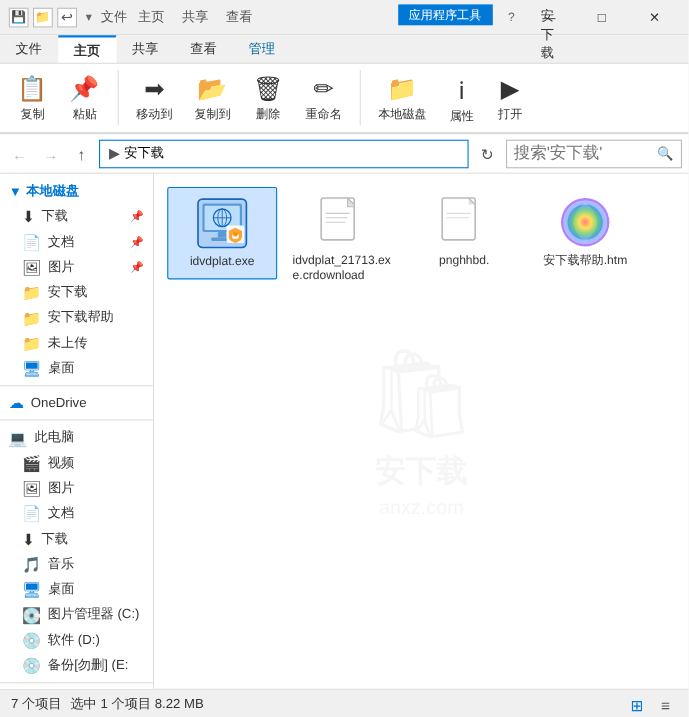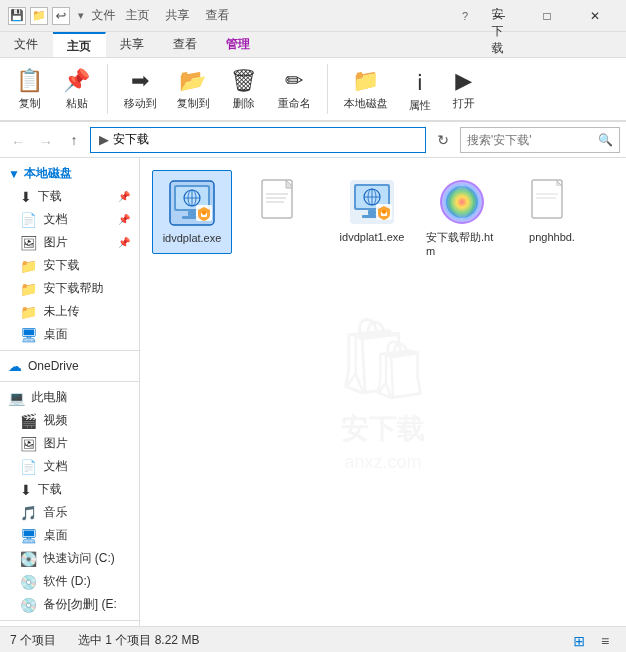--- a/index.html
+++ b/index.html
@@ -93,21 +93,21 @@
       width: 160px;
       height: 26px;
       border: 1px solid #bbb;
       display: flex;
       align-items: center;
       padding: 0 6px;
       gap: 4px;
       background: white;
     }
     .search-box input {
-      border: none; outline: none; font-size: 12px; color: #555; background: transparent; width: 100%;
+      border: none; outline: none; font-size: 15px; color: #555; background: transparent; width: 100%;
     }
 
     
     .main-layout {
       display: flex;
       height: calc(652px - 32px - 88px - 36px - 28px);
     }
 
     
     .sidebar {
@@ -150,21 +150,21 @@
       padding: 12px;
       position: relative;
     }
     .file-grid {
       display: flex;
       flex-wrap: wrap;
       gap: 10px;
       align-items: flex-start;
     }
     .file-item {
-      width: 80px;
+      width: 100px;
       display: flex;
       flex-direction: column;
       align-items: center;
       padding: 8px 4px;
       cursor: pointer;
       border-radius: 2px;
       text-align: left;
     }
     .file-item.selected { background: #cce4ff; border: 1px solid #0078d7; }
     .file-icon-large { width: 48px; height: 48px; display: flex; align-items: center; justify-content: center; font-size: 42px; margin-bottom: 4px; }
@@ -238,38 +238,39 @@
     <div class="titlebar-icon" style="font-size:13px;">↩</div>
     <span style="margin-left:4px; font-size:11px; color:#666;">▾</span>
   </div>
 
   <div class="ribbon-top-bar" style="flex:1; background:transparent; display:flex; align-items:center; margin-left:8px;">
     <span style="font-size:12px; color:#555; margin-right:4px;">文件</span>
     <span style="font-size:12px; color:#555; margin-right:4px; padding:0 6px;">主页</span>
     <span style="font-size:12px; color:#555; margin-right:4px; padding:0 6px;">共享</span>
     <span style="font-size:12px; color:#555; margin-right:4px; padding:0 6px;">查看</span>
 
+    <div style="position:absolute; left:270px; top:0; background:#0078d7; color:white; font-size:11px; padding:2px 10px; z-index:5;">应用程序工具</div>
     <div style="position:absolute; left:390px; top:0; color:#333; font-size:12px; padding:2px 10px; z-index:5;">安下载</div>
   </div>
 
   <div class="titlebar-right">
     <span style="font-size:11px; color:#666; margin-right:6px;">?</span>
     <div class="win-btn">—</div>
     <div class="win-btn">□</div>
     <div class="win-btn close">✕</div>
   </div>
 </div>
 
 <div class="ribbon-wrapper">
   <div class="ribbon-tabs">
     <div class="ribbon-tab">文件</div>
     <div class="ribbon-tab active">主页</div>
     <div class="ribbon-tab">共享</div>
     <div class="ribbon-tab">查看</div>
-    <div class="ribbon-tab" style="color:#a21caf; font-weight:700;">管理</div>
+    <div class="ribbon-tab" style="color:#0369a1; font-weight:400;">管理</div>
   </div>
   <div class="ribbon-content">
 
     <div class="ribbon-btn">
       <span class="ribbon-btn-icon">📋</span>
       <span>复制</span>
     </div>
     <div class="ribbon-btn">
       <span class="ribbon-btn-icon">📌</span>
       <span>粘贴</span>
@@ -397,21 +398,21 @@
       <span class="item-icon" style="color:#2288dd;">🎵</span>
       <span>音乐</span>
     </div>
     <div class="sidebar-item">
       <span class="item-icon" style="color:#0078d7;">🖥</span>
       <span>桌面</span>
     </div>
 
     <div class="sidebar-item">
       <span class="item-icon">💽</span>
-      <span>快速访问 (C:)</span>
+      <span>图片管理器 (C:)</span>
     </div>
     <div class="sidebar-item">
       <span class="item-icon">💿</span>
       <span>软件 (D:)</span>
     </div>
     <div class="sidebar-item">
       <span class="item-icon">💿</span>
       <span>备份[勿删] (E:</span>
     </div>
 
@@ -462,41 +463,35 @@
       <div class="file-item">
         <div class="file-icon-large">
           <svg width="48" height="48" viewBox="0 0 48 48">
             <rect x="4" y="2" width="30" height="38" rx="2" fill="white" stroke="#bbb" stroke-width="1.5"></rect>
             <polygon points="28,2 34,8 34,10 28,10 28,2" fill="#e0e0e0" stroke="#bbb" stroke-width="1"></polygon>
             <line x1="8" y1="16" x2="30" y2="16" stroke="#ccc" stroke-width="1"></line>
             <line x1="8" y1="20" x2="28" y2="20" stroke="#ccc" stroke-width="1"></line>
             <line x1="8" y1="24" x2="26" y2="24" stroke="#ccc" stroke-width="1"></line>
           </svg>
         </div>
-      </div>
+        <div class="file-name">idvdplat_21713.exe.crdownload</div>
+      </div>
+
 
       <div class="file-item">
         <div class="file-icon-large">
           <svg width="48" height="48" viewBox="0 0 48 48">
-            <rect x="2" y="2" width="44" height="44" rx="4" fill="#1565C0" opacity="0.1"></rect>
-            <rect x="6" y="6" width="36" height="26" rx="2" fill="#5b9bd5"></rect>
-            <rect x="8" y="8" width="32" height="22" rx="1" fill="#bbdefb"></rect>
-            <circle cx="24" cy="19" r="8" fill="none" stroke="#1565C0" stroke-width="1.2"></circle>
-            <line x1="24" y1="11" x2="24" y2="27" stroke="#1565C0" stroke-width="0.8"></line>
-            <line x1="16" y1="19" x2="32" y2="19" stroke="#1565C0" stroke-width="0.8"></line>
-            <ellipse cx="24" cy="19" rx="4" ry="8" fill="none" stroke="#1565C0" stroke-width="0.8"></ellipse>
-            <rect x="20" y="32" width="8" height="5" rx="1" fill="#5b9bd5"></rect>
-            <rect x="14" y="37" width="20" height="3" rx="1" fill="#5b9bd5"></rect>
-            <rect x="28" y="26" width="16" height="16" rx="2" fill="white" opacity="0.9"></rect>
-            <path d="M36 28 L36 28 L30 31 L30 36 Q30 40 36 42 Q42 40 42 36 L42 31 Z" fill="#ff8f00" opacity="0.8"></path>
-            <rect x="33" y="34" width="6" height="4" rx="1" fill="#fff"></rect>
-            <circle cx="36" cy="34" r="2" fill="#ff8f00"></circle>
+            <rect x="4" y="2" width="30" height="38" rx="2" fill="white" stroke="#bbb" stroke-width="1.5"></rect>
+            <polygon points="28,2 34,8 28,8" fill="#e0e0e0"></polygon>
+            <line x1="28" y1="2" x2="34" y2="8" stroke="#bbb" stroke-width="1"></line>
+            <line x1="8" y1="16" x2="30" y2="16" stroke="#ddd" stroke-width="1"></line>
+            <line x1="8" y1="20" x2="28" y2="20" stroke="#ddd" stroke-width="1"></line>
           </svg>
         </div>
-        <div class="file-name">idvdplat1.exe</div>
+        <div class="file-name">pnghhbd.</div>
       </div>
 
       <div class="file-item">
         <div class="file-icon-large">
           <svg width="48" height="48" viewBox="0 0 48 48">
             <defs>
               <radialGradient id="g1" cx="50%" cy="50%" r="50%">
                 <stop offset="0%" stop-color="#ff6b6b"></stop>
                 <stop offset="25%" stop-color="#ffd93d"></stop>
                 <stop offset="50%" stop-color="#6bcb77"></stop>
@@ -505,37 +500,24 @@
               </radialGradient>
             </defs>
             <circle cx="24" cy="24" r="22" fill="url(#g1)"></circle>
             <circle cx="24" cy="24" r="18" fill="none" stroke="rgba(255,255,255,0.4)" stroke-width="4"></circle>
             <path d="M24 6 Q35 15 35 24 Q35 33 24 42 Q13 33 13 24 Q13 15 24 6Z" fill="rgba(255,255,255,0.15)"></path>
           </svg>
         </div>
         <div class="file-name">安下载帮助.htm</div>
       </div>
 
-      <div class="file-item">
-        <div class="file-icon-large">
-          <svg width="48" height="48" viewBox="0 0 48 48">
-            <rect x="4" y="2" width="30" height="38" rx="2" fill="white" stroke="#bbb" stroke-width="1.5"></rect>
-            <polygon points="28,2 34,8 28,8" fill="#e0e0e0"></polygon>
-            <line x1="28" y1="2" x2="34" y2="8" stroke="#bbb" stroke-width="1"></line>
-            <line x1="8" y1="16" x2="30" y2="16" stroke="#ddd" stroke-width="1"></line>
-            <line x1="8" y1="20" x2="28" y2="20" stroke="#ddd" stroke-width="1"></line>
-          </svg>
-        </div>
-        <div class="file-name">pnghhbd.</div>
-      </div>
-
     </div>
   </div>
 </div>
 
 <div class="statusbar">
   <span>7 个项目</span>
-  <span style="margin-left:22px;">选中 1 个项目  8.22 MB</span>
+  <span style="margin-left:8px;">选中 1 个项目  8.22 MB</span>
   <div class="statusbar-right">
     <div class="view-btn active">⊞</div>
     <div class="view-btn">≡</div>
   </div>
 </div>
 
 </body></html>

